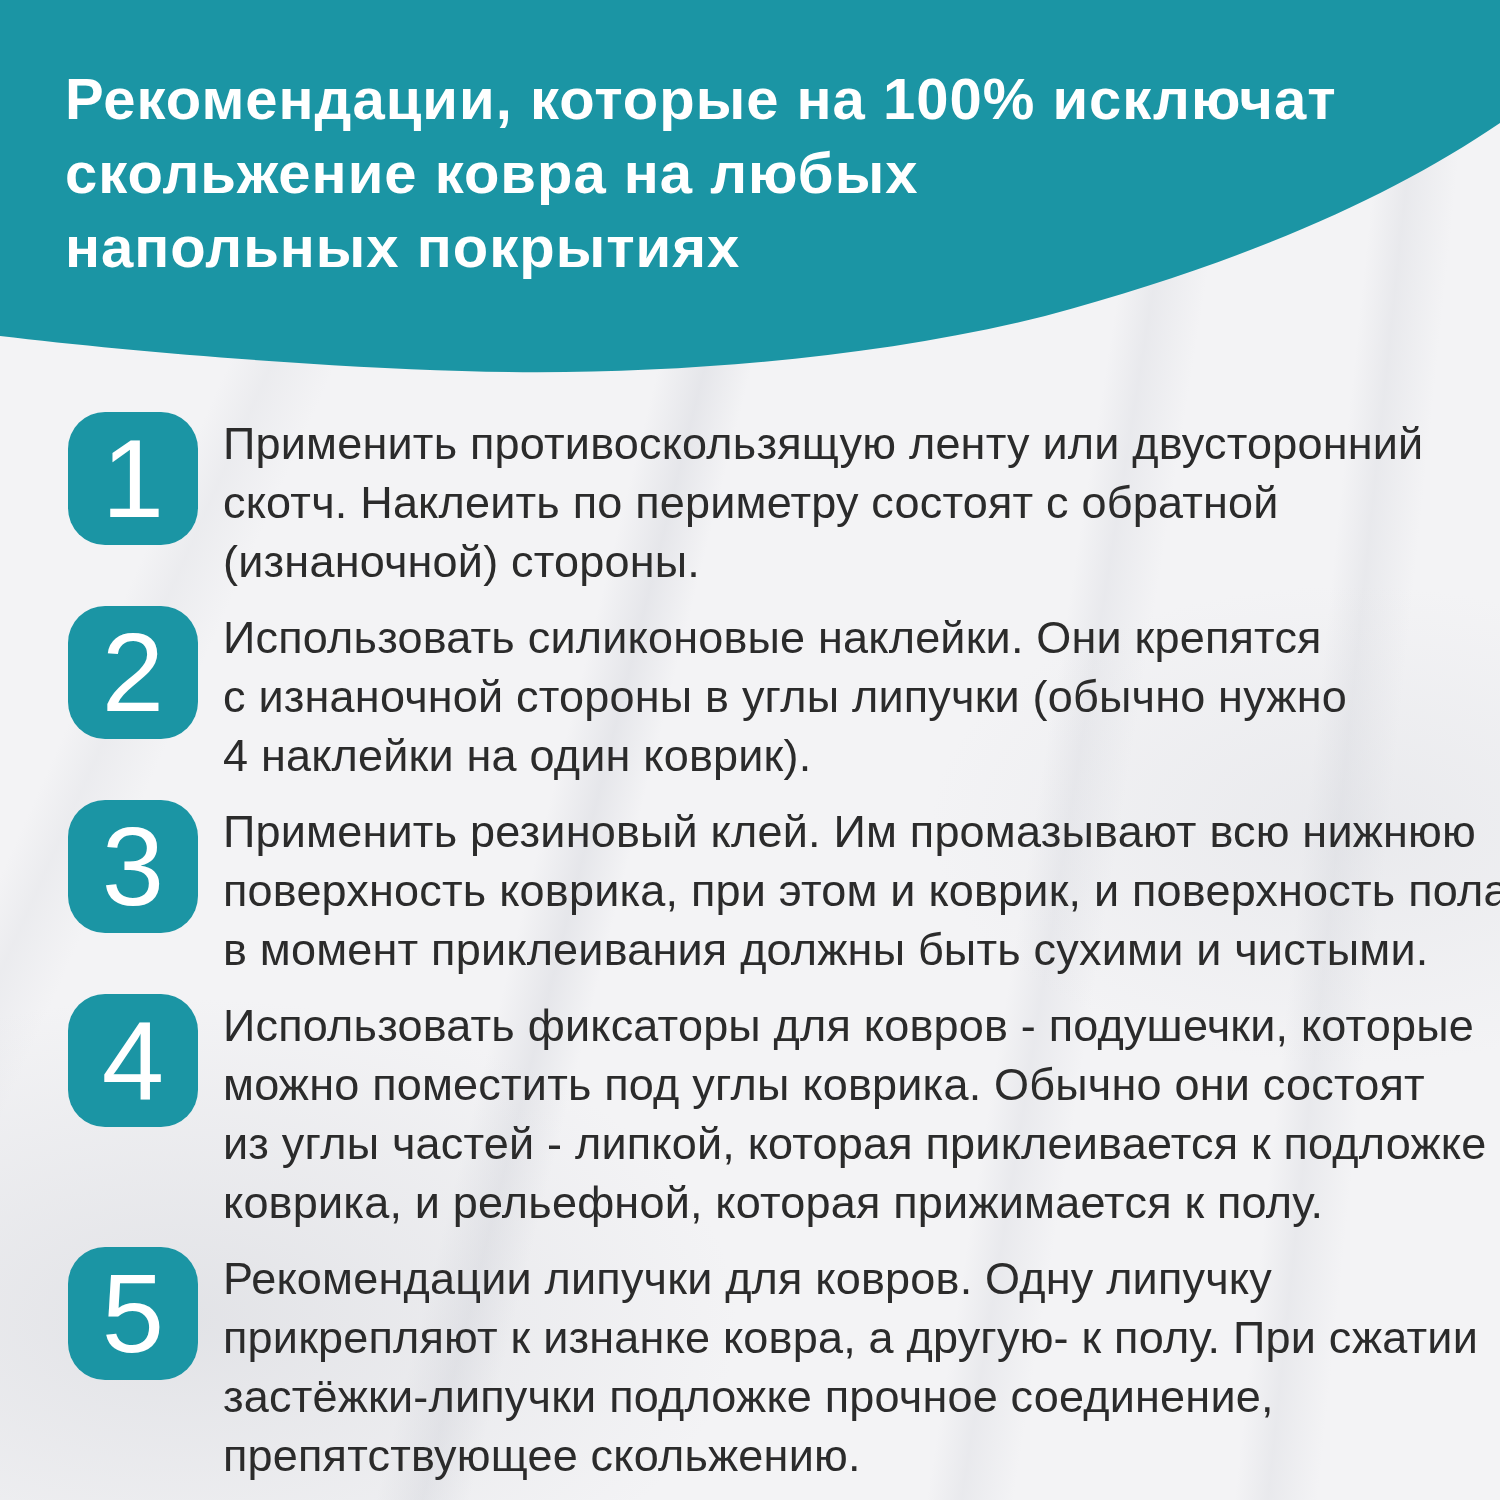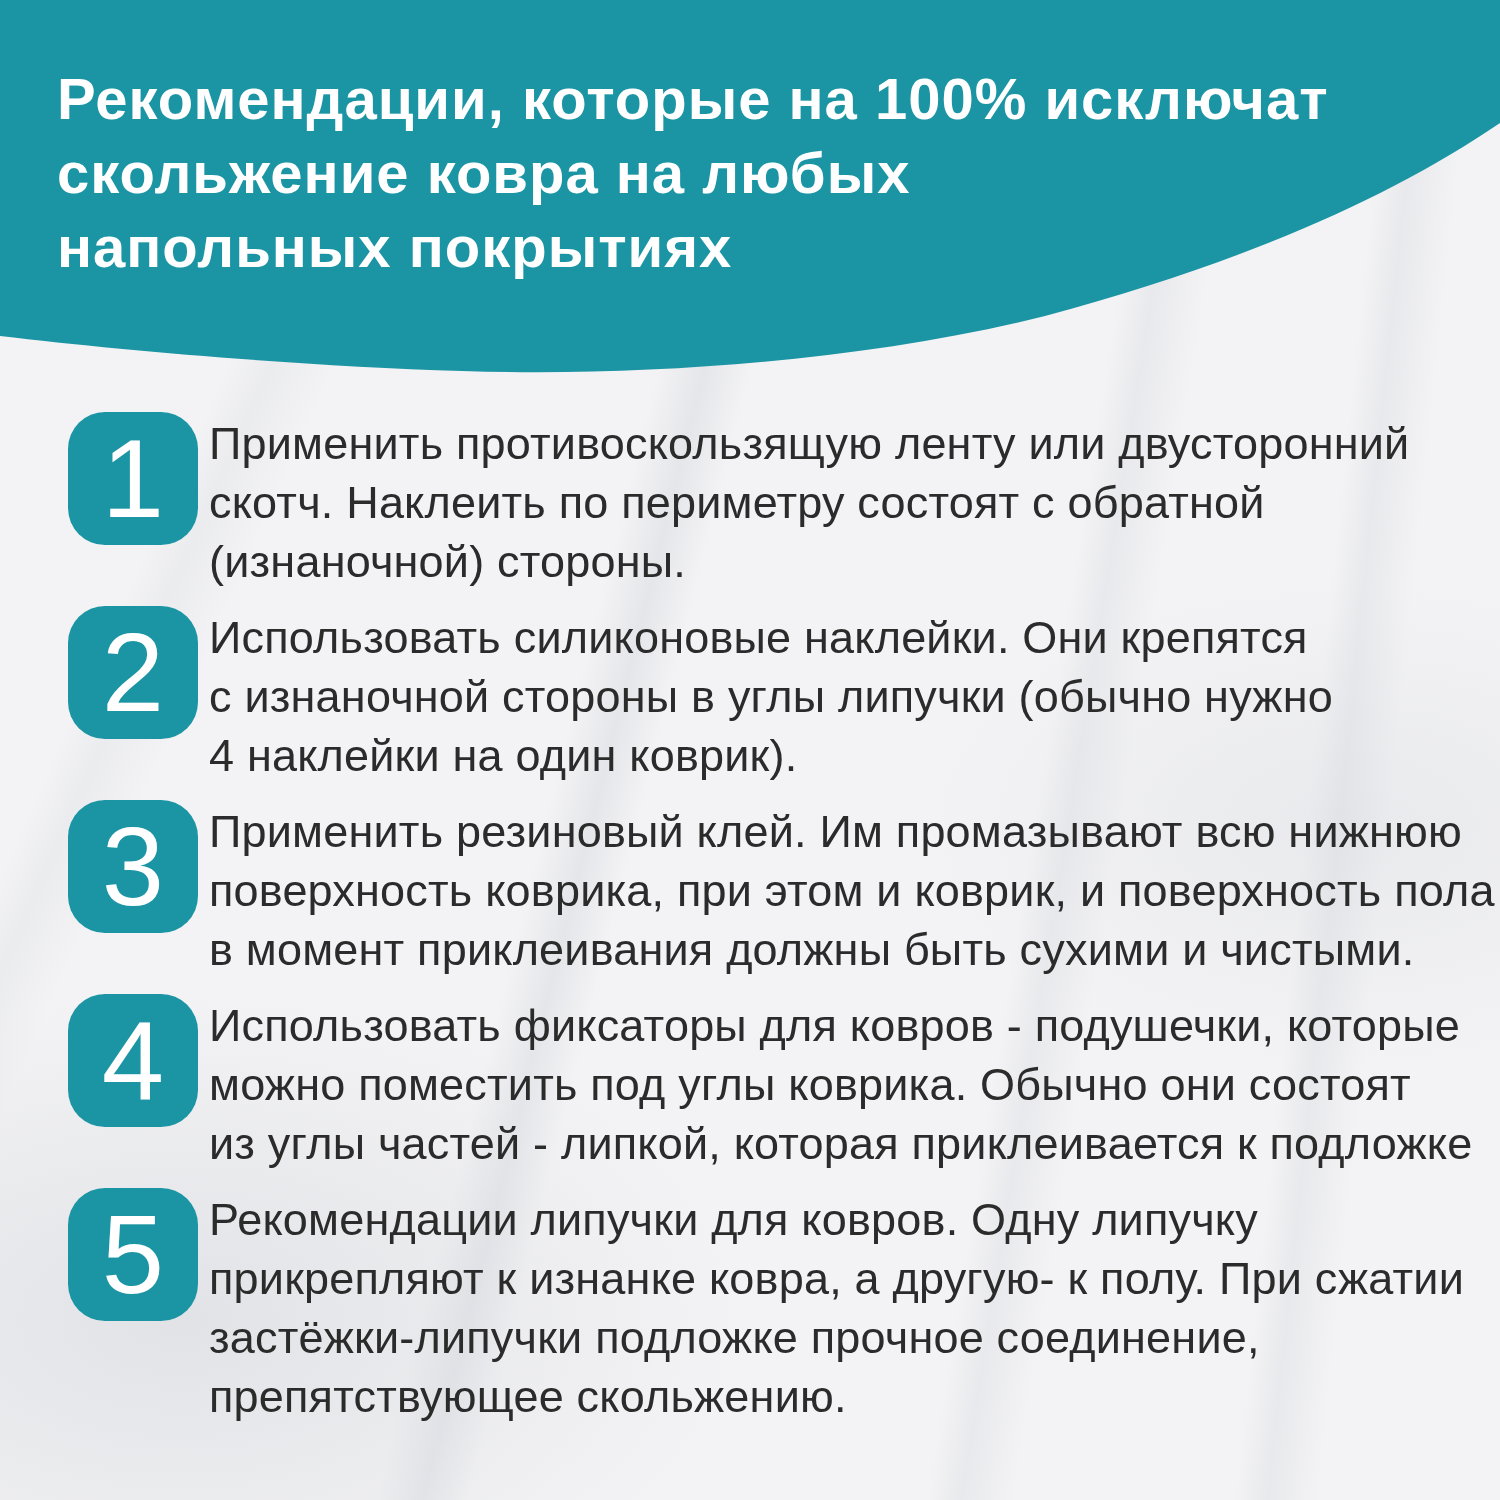--- a/index.html
+++ b/index.html
@@ -39,20 +39,21 @@
     left: 57px;
     z-index: 2;
   }
   .title-line {
     white-space: nowrap;
     color: #ffffff;
     font-size: 58px;
     line-height: 74px;
     font-weight: 800;
     letter-spacing: 1px;
+    margin-left: 8px;
   }
 
   
   .list {
     position: absolute;
     top: 414px;
     left: 68px;
     width: 1400px;
     z-index: 2;
   }
@@ -69,21 +70,21 @@
     display: flex;
     align-items: center;
     justify-content: center;
     color: #ffffff;
     font-size: 112px;
     line-height: 1;
     font-weight: 300;
     margin-top: -2px;
   }
   .row-text {
-    margin-left: 11px;
+    margin-left: 25px;
     padding-top: 0px;
     color: #2b2b2b;
   }
   .body-line {
     white-space: nowrap;
     font-size: 45px;
     line-height: 59px;
     letter-spacing: 0.2px;
   }
 </style>
@@ -133,20 +134,21 @@
       <div class="body-line">в момент приклеивания должны быть сухими и чистыми.</div>
     </div>
   </div>
 
   <div class="row">
     <div class="badge" style="background-color: rgb(27, 149, 164);">4</div>
     <div class="row-text">
       <div class="body-line">Использовать фиксаторы для ковров - подушечки, которые</div>
       <div class="body-line">можно поместить под углы коврика. Обычно они состоят</div>
       <div class="body-line">из углы частей - липкой, которая приклеивается к подложке</div>
+      <div class="body-line">коврика, и рельефной, которая прижимается к полу.</div>
     </div>
   </div>
 
   <div class="row">
     <div class="badge" style="background-color: rgb(27, 149, 164);">5</div>
     <div class="row-text">
       <div class="body-line">Рекомендации липучки для ковров. Одну липучку</div>
       <div class="body-line">прикрепляют к изнанке ковра, а другую- к полу. При сжатии</div>
       <div class="body-line">застёжки-липучки подложке прочное соединение,</div>
       <div class="body-line">препятствующее скольжению.</div>

